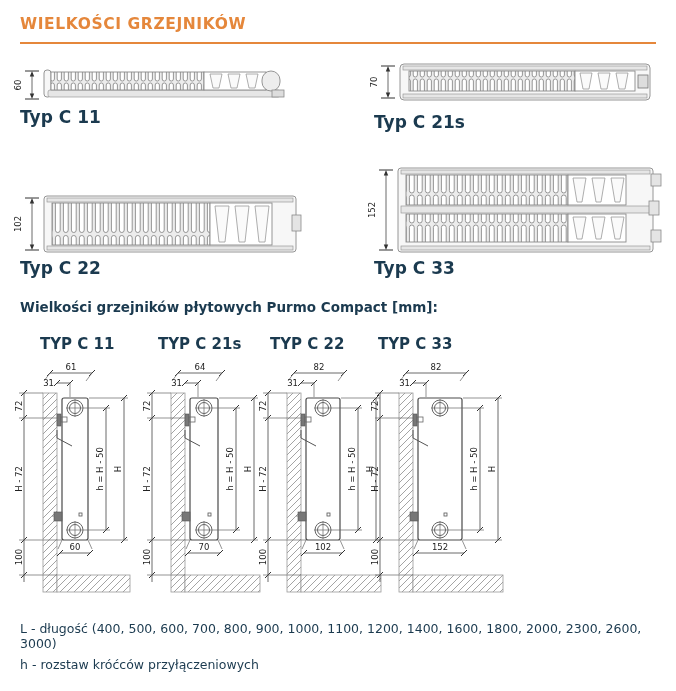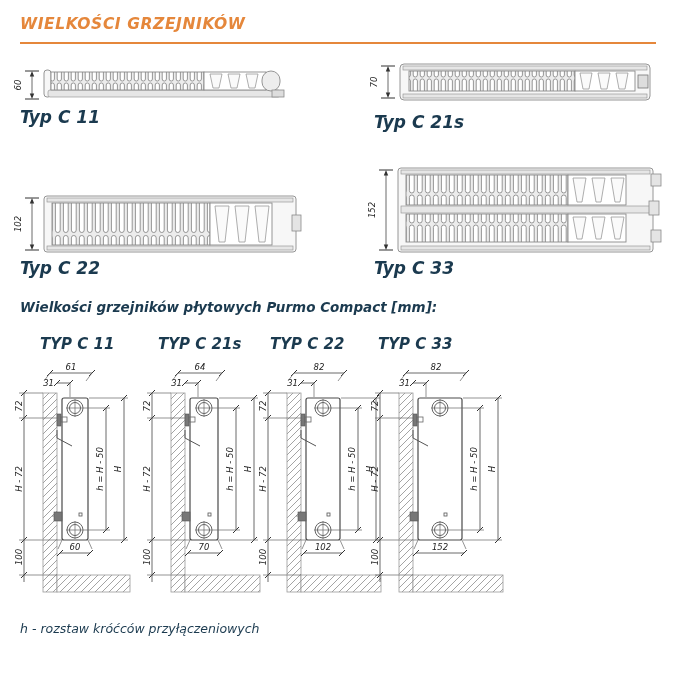--- a/index.html
+++ b/index.html
@@ -1,17 +1,17 @@
 <!DOCTYPE html>
 <html><head>
 <meta charset="utf-8">
 <style>
   html,body{margin:0;padding:0;background:#fff;}
   .page{position:relative;width:676px;height:691px;background:#ffffff;overflow:hidden;
-        font-family:"DejaVu Sans", sans-serif;font-style:italic;}
+        font-family:"DejaVu Sans", sans-serif;}
   .title{position:absolute;left:20px;top:15px;font-size:15.5px;font-weight:600;
          letter-spacing:.6px;color:#E5873B;}
   .title-rule{position:absolute;left:20px;top:42px;width:636px;height:0;
               border-top:2px solid #E5873B;}
   .type-label{position:absolute;font-size:17px;font-weight:bold;color:#1B3A4F;}
   .section-heading{position:absolute;left:20px;top:299px;font-size:13.5px;
                    font-weight:bold;color:#1B3A4F;}
   .col-header{position:absolute;top:335px;font-size:15px;font-weight:bold;color:#1B3A4F;}
   .legend{position:absolute;left:20px;top:621px;color:#1B3A4F;font-size:12.5px;}
   .legend div{margin-bottom:6px;}
@@ -453,16 +453,17 @@
       <line class="dim" x1="48" y1="193" x2="96" y2="193"></line>
       <line class="tick" x1="45" y1="196" x2="51" y2="190"></line>
         <line class="tick" x1="93" y1="196" x2="99" y2="190"></line>
       <line class="ext" x1="50" y1="180" x2="46" y2="189"></line>
         <line class="ext" x1="94" y1="180" x2="98" y2="189"></line>
       <text class="dt" x="72" y="190" text-anchor="middle">152</text>
     </g>
   </svg>
 
   <div class="legend">
+    <div>L - długość (400, 500, 600, 700, 800, 900, 1000, 1100, 1200, 1400, 1600, 1800, 2000, 2300, 2600, 3000)</div>
     <div>h - rozstaw króćców przyłączeniowych</div>
   </div>
 
 </div>
 
 </body></html>

